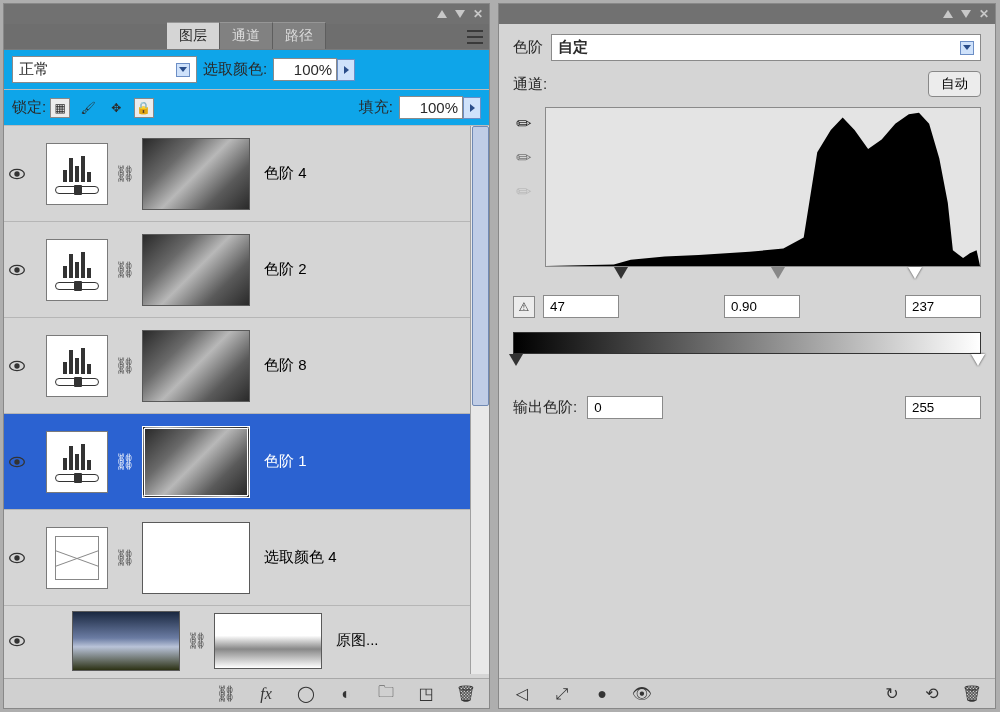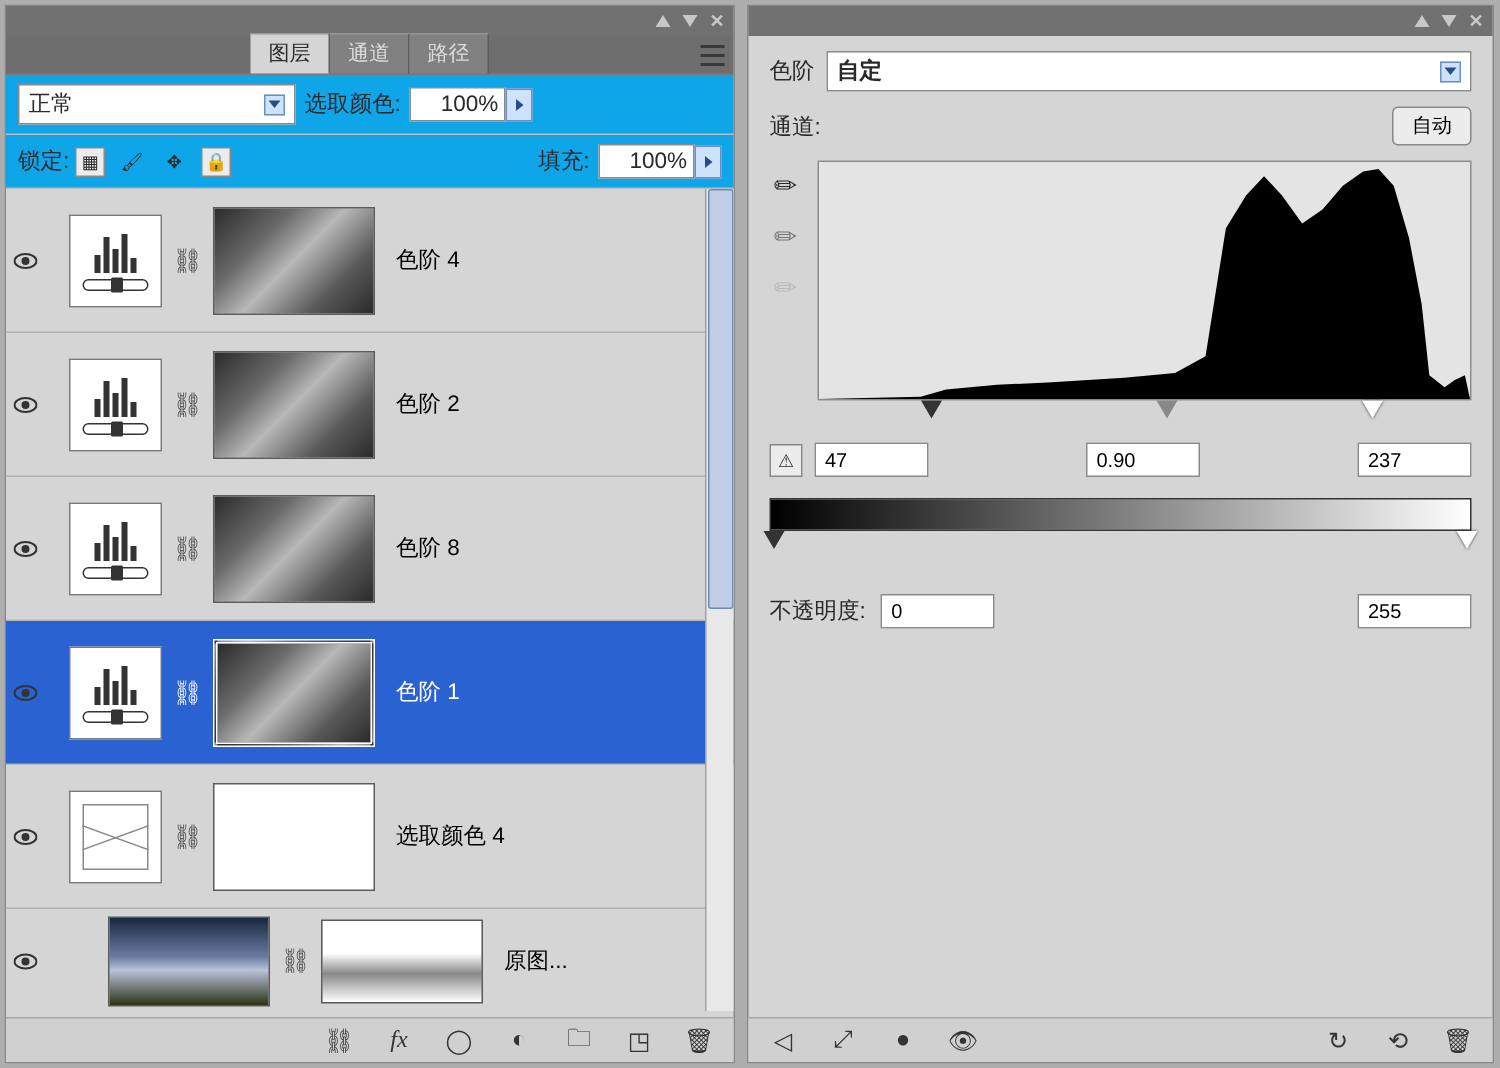--- a/index.html
+++ b/index.html
@@ -315,21 +315,21 @@
       <input class="val-box" value="237" style="">
     </div>
 
     <div class="grad-bar"></div>
     <div class="input-sliders" style="margin:0">
       <div class="tri-marker" style="left:-4px"></div>
       <div class="tri-marker white" style="right:-4px;left:auto"></div>
     </div>
 
     <div class="out-row">
-      <span>不透明度:</span>
+      <span>输出色阶:</span>
       <input class="val-box" value="0" style="">
       <span style="flex:1"></span>
       <input class="val-box" value="255" style="">
     </div>
   </div>
 
   <div class="btm" style="justify-content:space-between">
     <div style="display:flex;gap:22px">
       <div class="bicon">◁</div>
       <div class="bicon">⤢</div>

